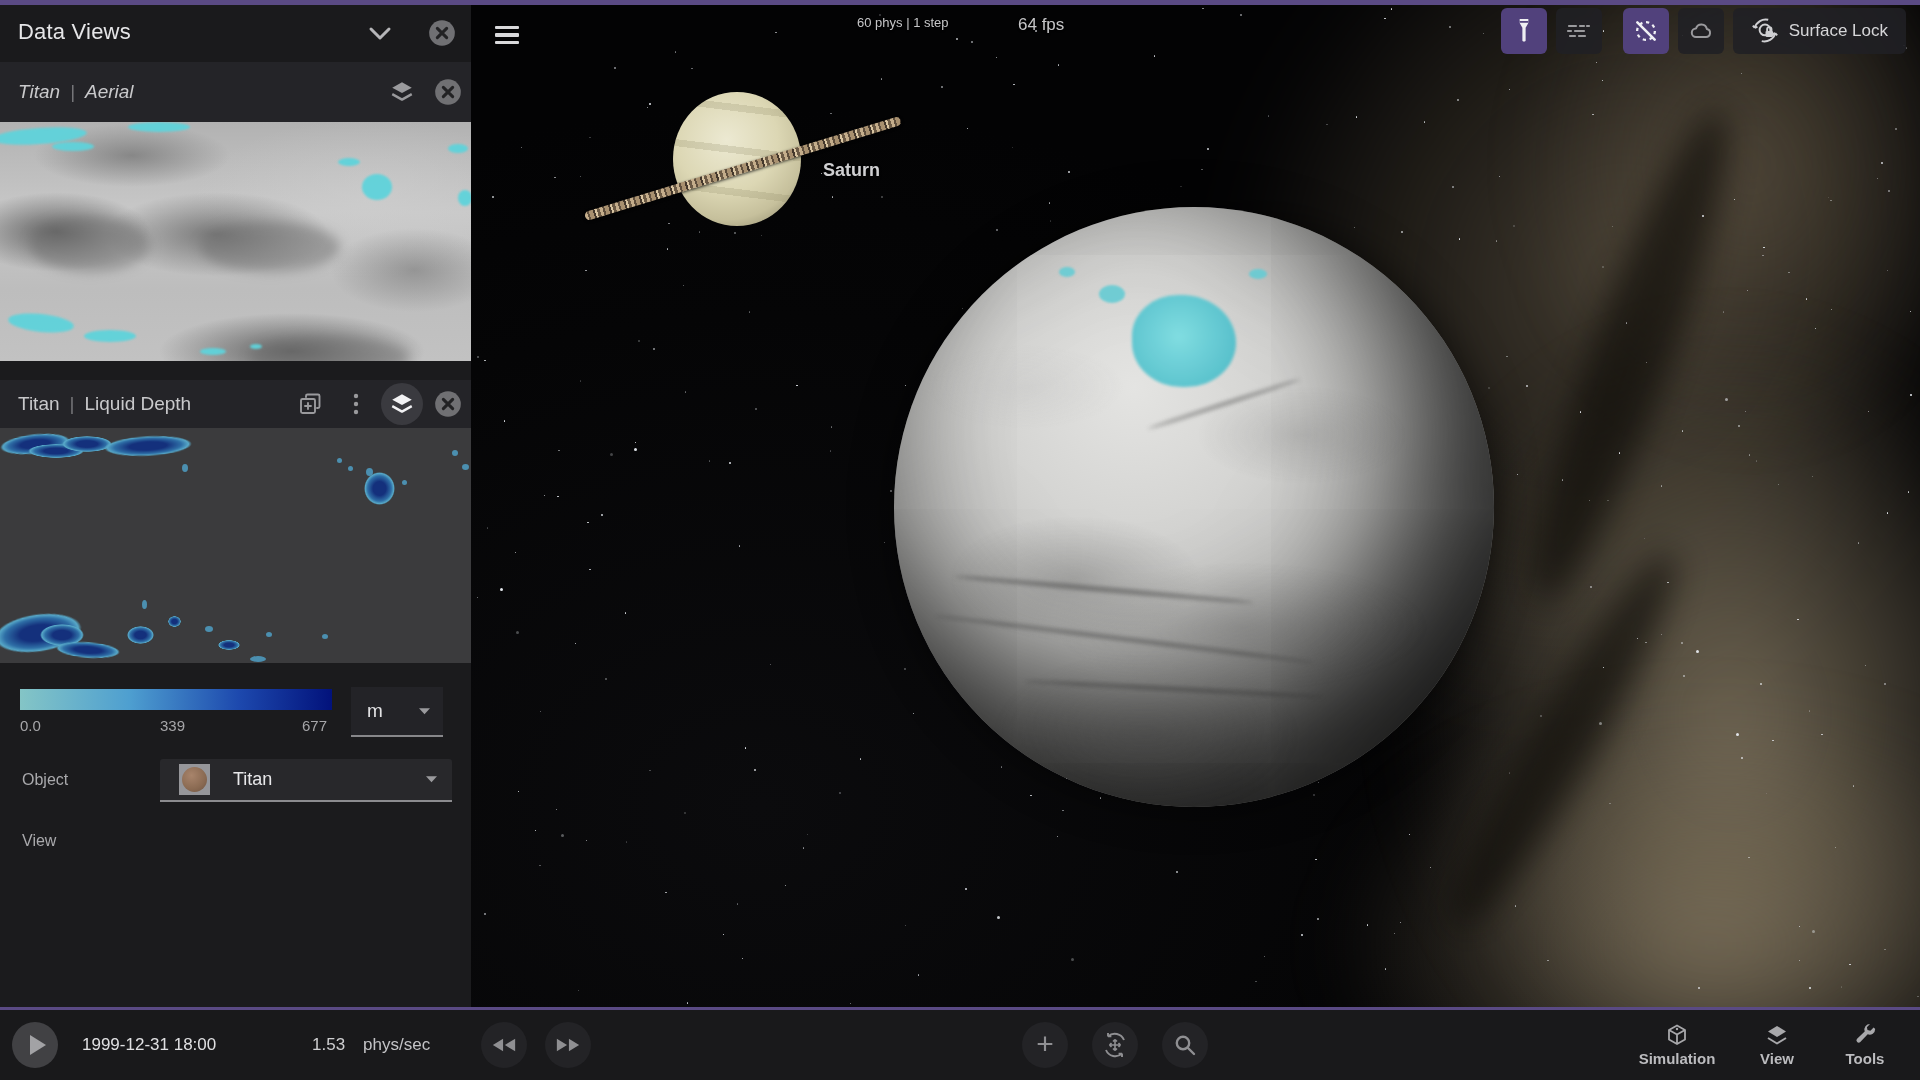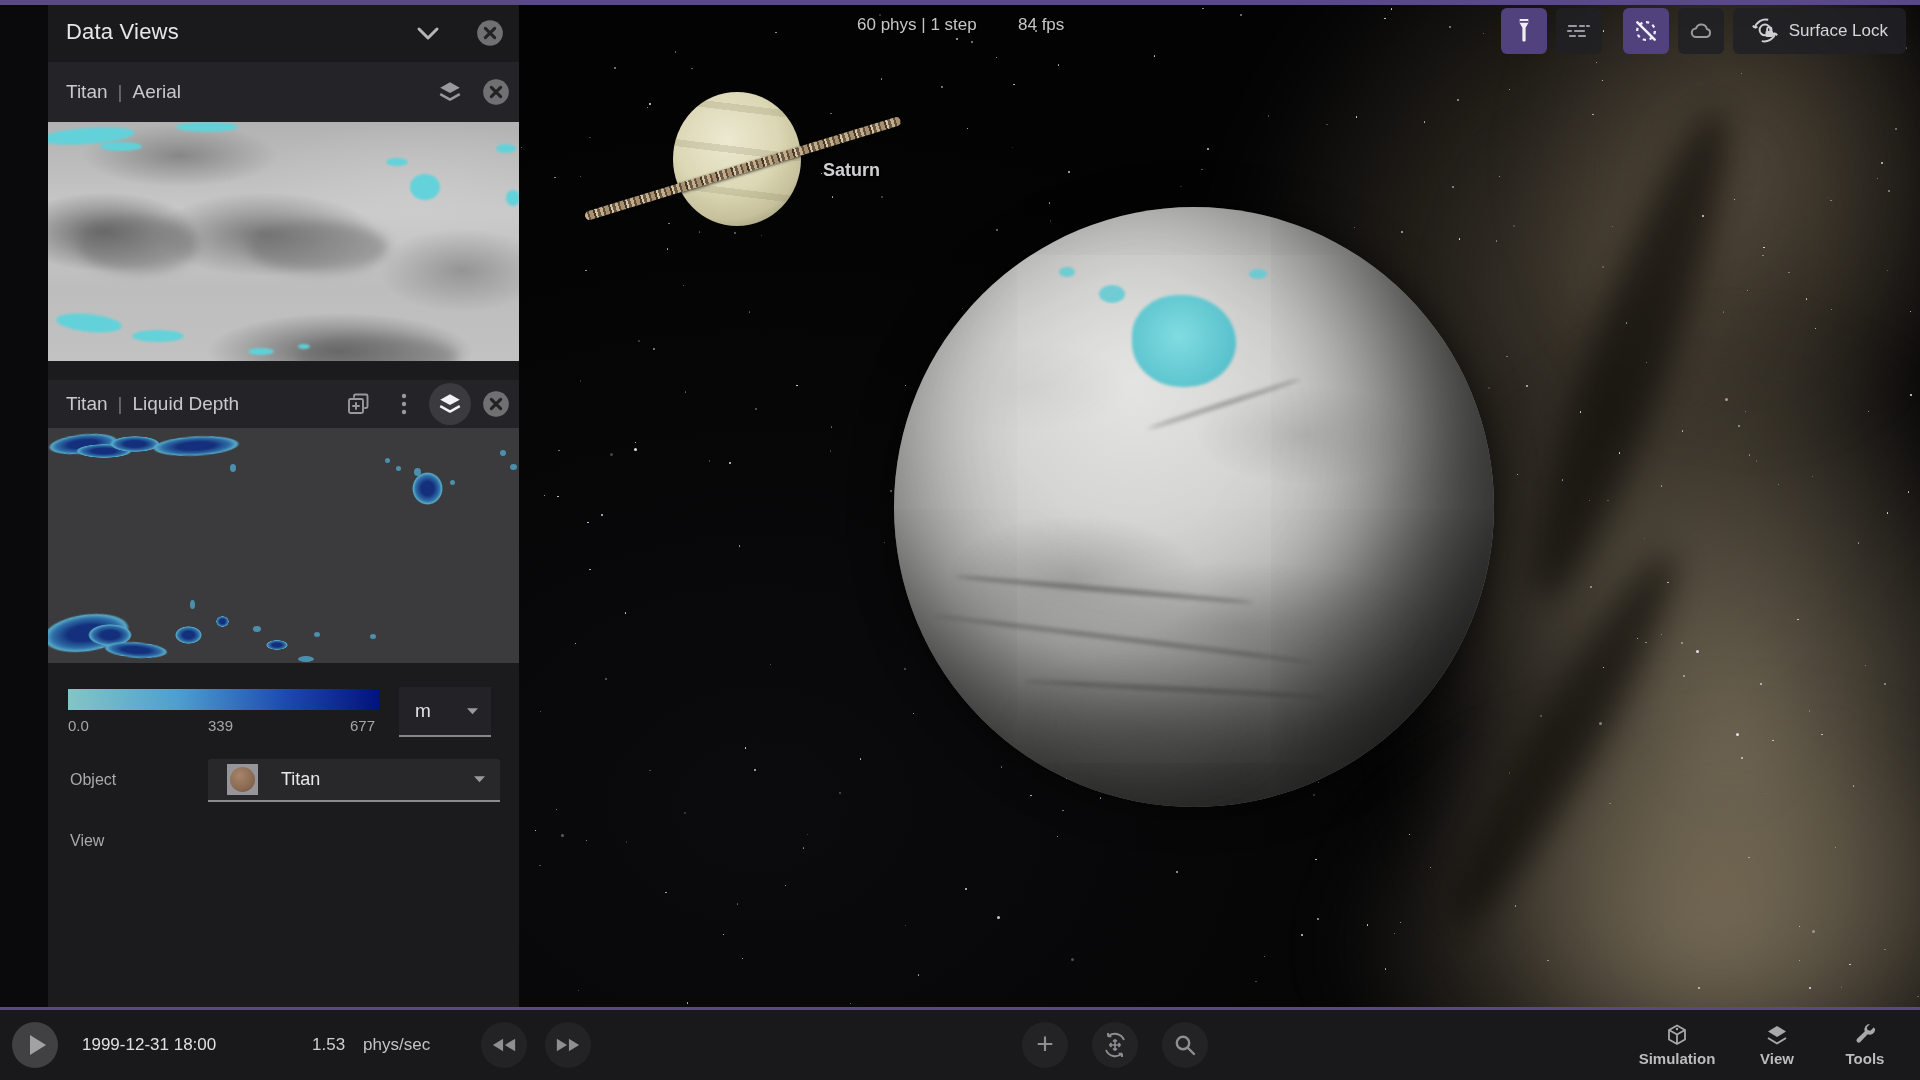--- a/index.html
+++ b/index.html
@@ -6,30 +6,30 @@
   #app{position:relative;width:1920px;height:1080px;overflow:hidden;
        font-family:"Liberation Sans",sans-serif;background:#0a0a0c;color:#ddd;
        -webkit-font-smoothing:antialiased;}
   .abs{position:absolute;}
 
   
   #top-strip{left:0;top:0;width:1920px;height:5px;background:#5a4a84;z-index:40;}
   #bottom-strip{left:0;top:1007px;width:1920px;height:3px;background:#5a4a84;z-index:40;}
 
   
-  #sidebar{left:0;top:5px;width:471px;height:1002px;background:#1b1b1d;z-index:30;margin-left:48px;}
+  #sidebar{left:0;top:5px;width:471px;height:1002px;background:#1b1b1d;z-index:30;}
   #dv-header{left:0;top:0;width:471px;height:57px;background:#1a1a1c;}
   #dv-title{left:18px;top:14px;font-size:22px;color:#e6e6e8;letter-spacing:.2px;}
   .icon-btn{display:flex;align-items:center;justify-content:center;cursor:pointer;background:transparent;border:0;padding:0;}
   #dv-collapse{left:366px;top:16px;width:28px;height:26px;}
   #dv-close{left:426px;top:12px;width:32px;height:32px;}
   .xcirc{width:28px;height:28px;}
 
   .sec-header{left:0;width:471px;background:#242428;display:flex;align-items:center;}
-  #sec1{top:57px;height:60px;}
+  #sec1{top:57px;height:60px;font-style:italic;}
   #sec2{top:375px;height:48px;}
   .sec-title{margin-left:18px;font-size:19px;color:#c9c9cb;white-space:nowrap;}
   .sec-title .pipe{color:#757578;margin:0 10px;}
   .sec-icons{position:absolute;right:0;top:0;height:100%;display:flex;align-items:center;}
   .sec-ic{width:46px;height:46px;display:flex;align-items:center;justify-content:center;}
   .active-ic{background:#3a3a3f;border-radius:50%;width:42px;height:42px;margin:0 2px;}
 
   
   #thumb1{left:0;top:117px;width:471px;height:239px;overflow:hidden;cursor:pointer;
     background:
@@ -112,21 +112,21 @@
       radial-gradient(140px 60px at 22% 30%,rgba(190,190,190,.55),rgba(190,190,190,0) 70%);}
   .crease{position:absolute;background:rgba(35,35,35,.4);filter:blur(2px);border-radius:50%;}
   #lake-main{position:absolute;left:238px;top:88px;width:104px;height:92px;filter:blur(1.5px);
     border-radius:46% 54% 50% 50%;opacity:.95;
     background:radial-gradient(circle at 45% 45%,#7cdde2,#55c2cd 70%,#3fadbd 100%);}
   .lakelet{position:absolute;background:#66ccd4;border-radius:50%;filter:blur(1px);opacity:.9;}
 
   
   #hamburger{left:18px;top:14px;width:36px;height:32px;flex-direction:column;justify-content:center;gap:4px;display:flex;align-items:center;z-index:20;}
   #hamburger span{display:block;width:24px;height:3.5px;background:#d9d9db;border-radius:1px;}
-  #stats{left:386px;top:10px;font-size:17px;color:#c6c6c8;z-index:20;text-shadow:0 1px 2px #000;}
+  #stats{left:386px;top:10px;font-size:13px;color:#c6c6c8;z-index:20;text-shadow:0 1px 2px #000;}
   #fps{left:547px;top:10px;font-size:17px;color:#c6c6c8;z-index:20;text-shadow:0 1px 2px #000;}
   #vp-toolbar{right:14px;top:3px;display:flex;gap:9px;z-index:20;align-items:center;}
   .vp-btn{height:46px;min-width:46px;border-radius:6px;background:rgba(32,32,36,.88);
           display:flex;align-items:center;justify-content:center;cursor:pointer;}
   .vp-btn.active{background:#51417c;}
   .vp-btn.gapped{margin-left:12px;}
   #surface-lock{padding:0 18px;gap:10px;}
   #surface-lock .sl-label{font-size:17px;color:#d6d6d8;}
 
   
@@ -628,21 +628,21 @@
       <div class="crease" style="left:130px;top:480px;width:300px;height:4px;transform:rotate(3deg);"></div>
       <div class="crease" style="left:250px;top:195px;width:160px;height:4px;transform:rotate(-18deg);"></div>
     </div>
 
     <div class="abs" id="hamburger" role="button">
       <span></span>
         <span></span>
         <span></span>
     </div>
     <div class="abs" id="stats">60 phys | 1 step</div>
-    <div class="abs" id="fps">84 fps</div>
+    <div class="abs" id="fps">64 fps</div>
 
     <div class="abs" id="vp-toolbar">
       <div class="vp-btn active">
         <svg width="22" height="26" viewBox="0 0 20 24" fill="#eeeef2">
             <path d="M6 1h8v3.5L11.5 9v12a1.8 1.8 0 0 1-3 0V9L6 4.5z"></path>
             <rect x="6" y="2.8" width="8" height="1.6" fill="#51417c"></rect>
           </svg>
       </div>
       <div class="vp-btn">
         <svg width="26" height="22" viewBox="0 0 26 22" stroke="#9a9a9d" stroke-width="2.2" stroke-linecap="round" fill="none">

